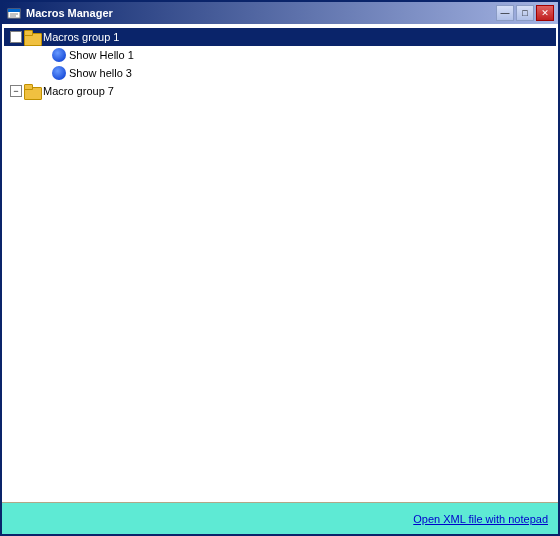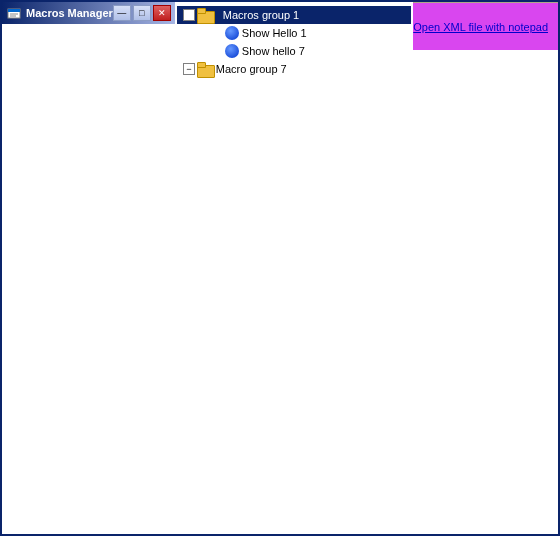--- a/index.html
+++ b/index.html
@@ -12,21 +12,21 @@
       font-family: 'Tahoma', 'Arial', sans-serif;
       font-size: 11px;
       background: #ece9d8;
     }
 
     .window {
       width: 560px;
       height: 536px;
       border: 2px solid #0a246a;
       display: flex;
-      flex-direction: row;
+      flex-direction: column;
       background: #ffffff;
     }
 
     .title-bar {
       background: linear-gradient(to right, #0a246a, #a6b5e4);
       color: white;
       display: flex;
       align-items: center;
       padding: 3px 4px;
       height: 22px;
@@ -101,21 +101,20 @@
       white-space: nowrap;
     }
 
     .tree-item.selected {
       background: #0a246a;
       color: white;
     }
 
     .tree-item.selected .item-label {
       color: white;
-      padding-left: 7px;
     }
 
     .expand-btn {
       width: 12px;
       height: 12px;
       border: 1px solid #808080;
       background: white;
       display: flex;
       align-items: center;
       justify-content: center;
@@ -155,23 +154,23 @@
 
     .indent-1 {
       padding-left: 6px;
     }
 
     .indent-3 {
       padding-left: 34px;
     }
 
     .bottom-bar {
-      background: #d946ef;
+      background: #5eead4;
       border-top: 1px solid #b0a888;
-      height: 48px;
+      height: 32px;
       display: flex;
       align-items: center;
       justify-content: flex-end;
       padding-right: 10px;
       flex-shrink: 0;
     }
 
     .xml-link {
       color: #0000cc;
       text-decoration: underline;
@@ -244,21 +243,21 @@
 
       <div class="tree-item indent-3">
         <div class="expand-spacer"></div>
         <div class="macro-icon"></div>
         <span class="item-label">Show Hello 1</span>
       </div>
 
       <div class="tree-item indent-3">
         <div class="expand-spacer"></div>
         <div class="macro-icon"></div>
-        <span class="item-label">Show hello 7</span>
+        <span class="item-label">Show hello 3</span>
       </div>
 
       <div class="tree-item indent-1">
         <div class="expand-btn">−</div>
         <div class="folder-icon">
           <div class="folder-shape"></div>
         </div>
         <span class="item-label">Macro group 7</span>
       </div>
 

